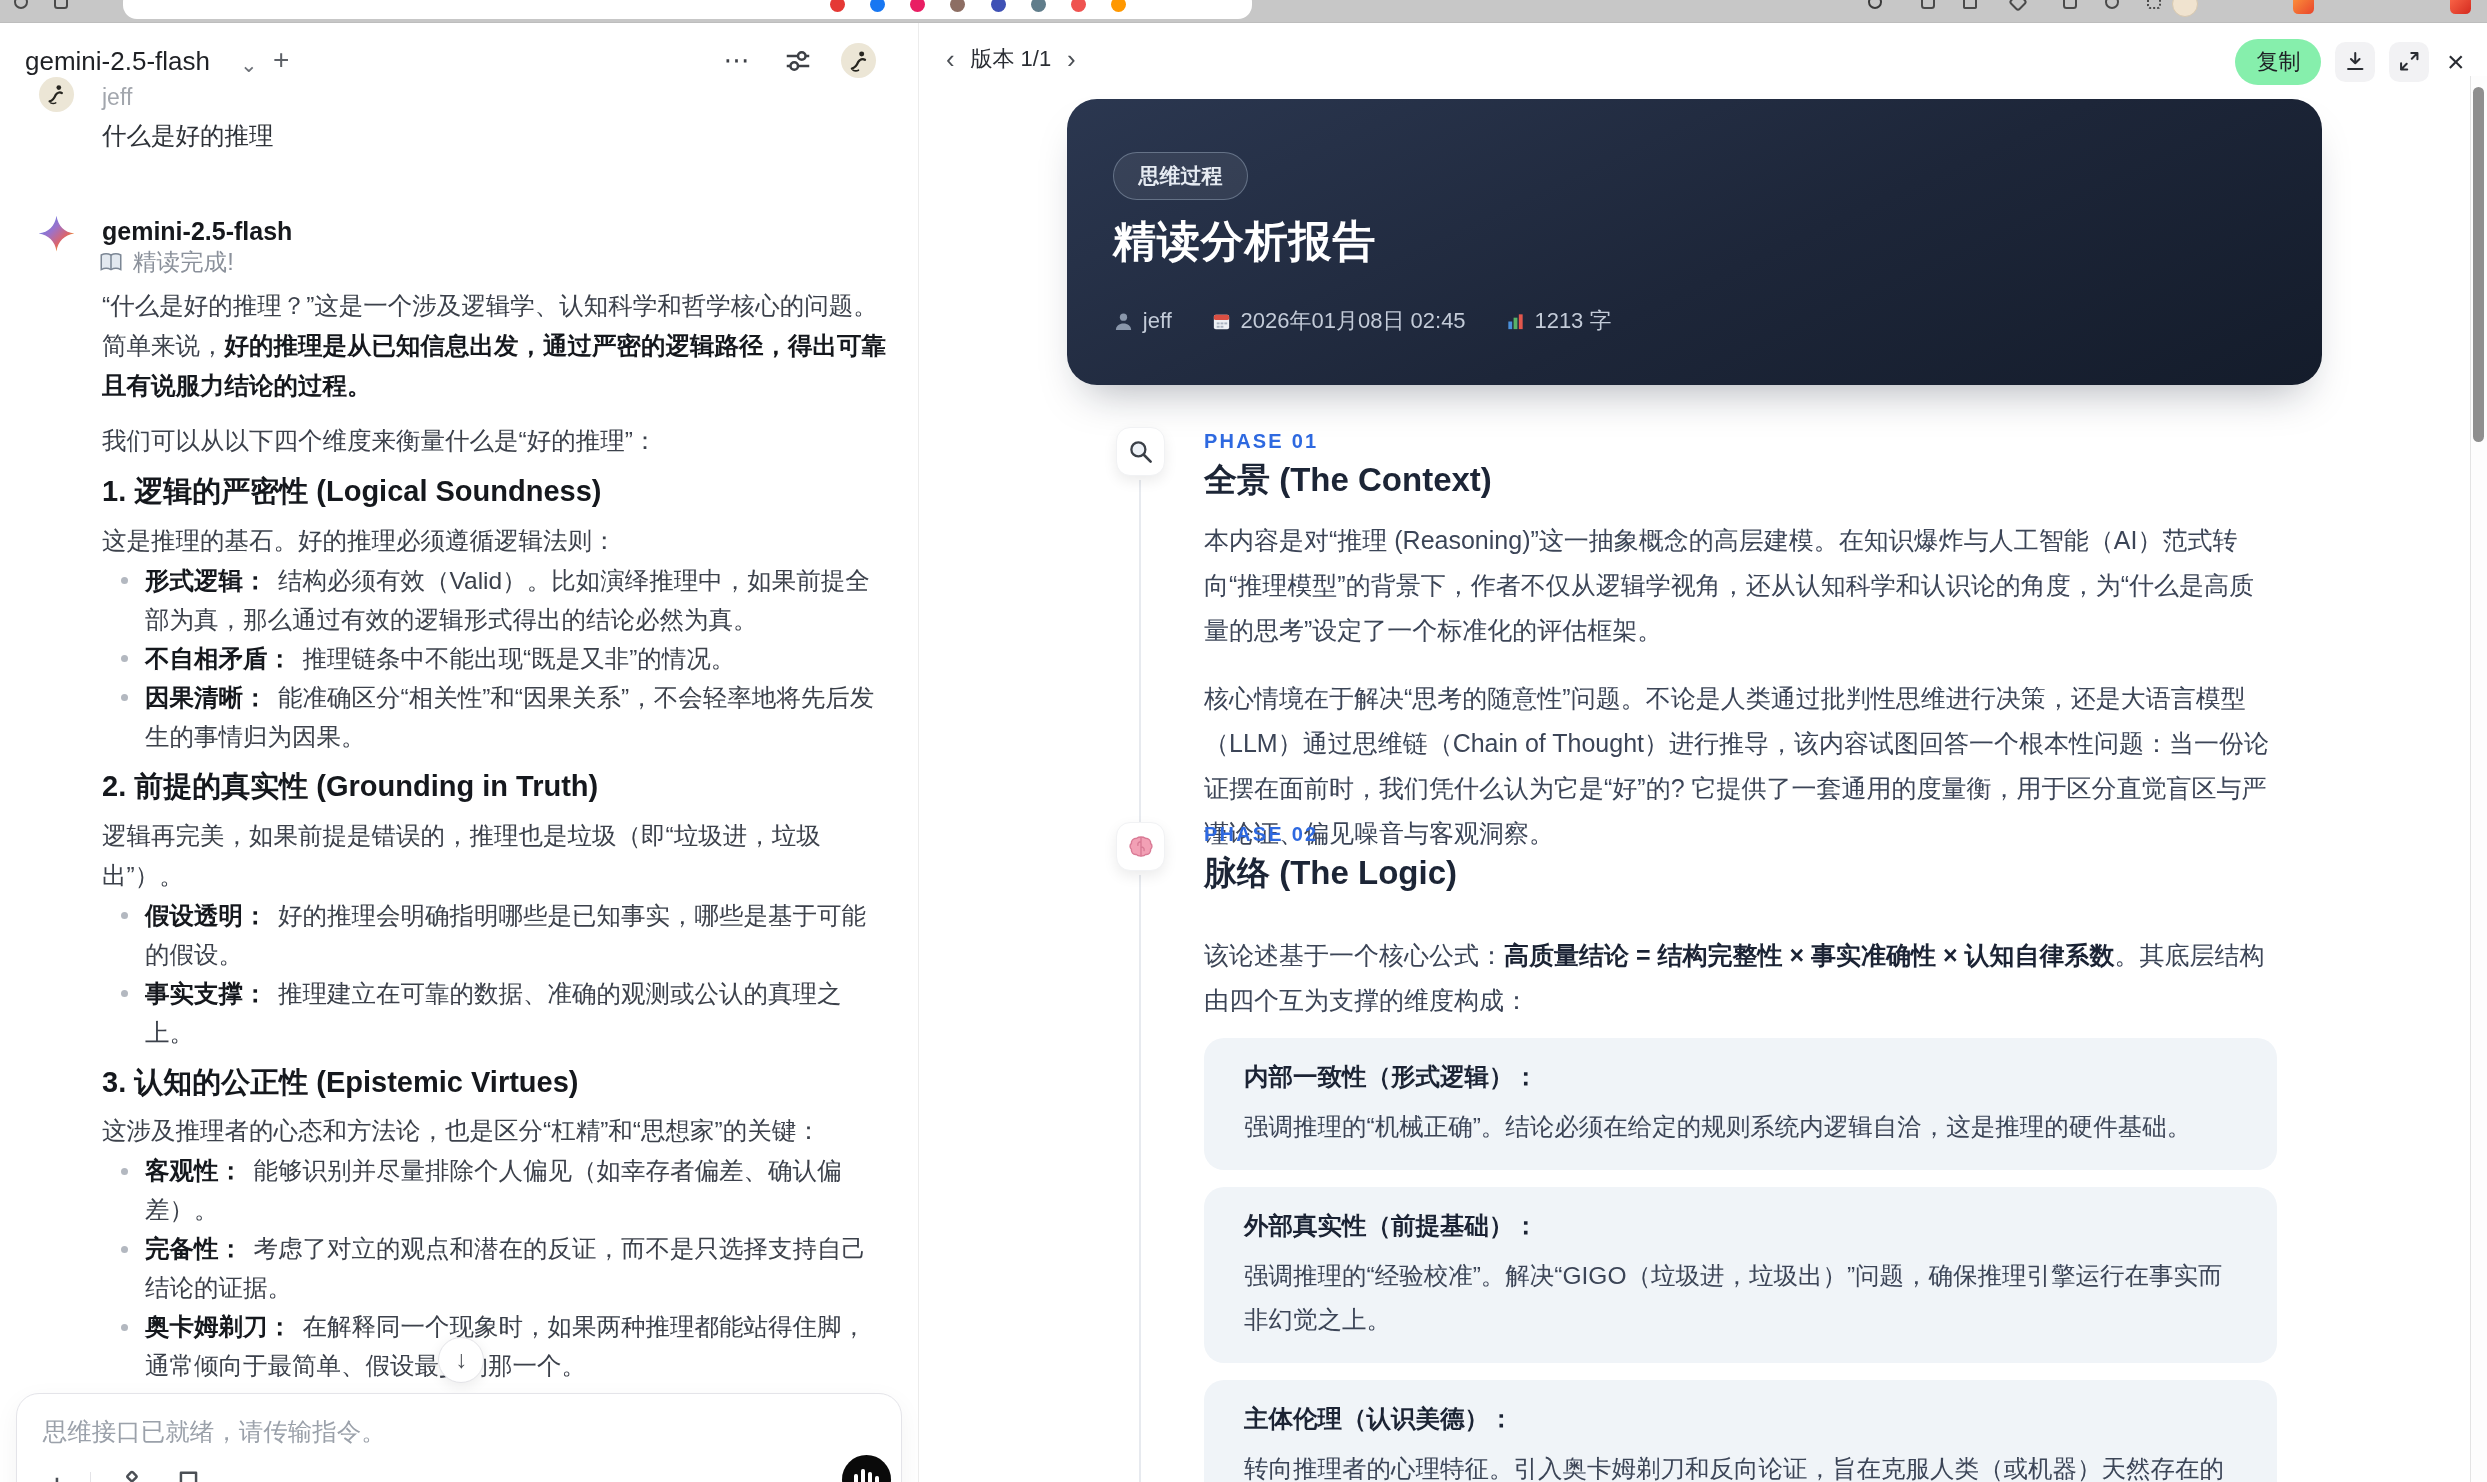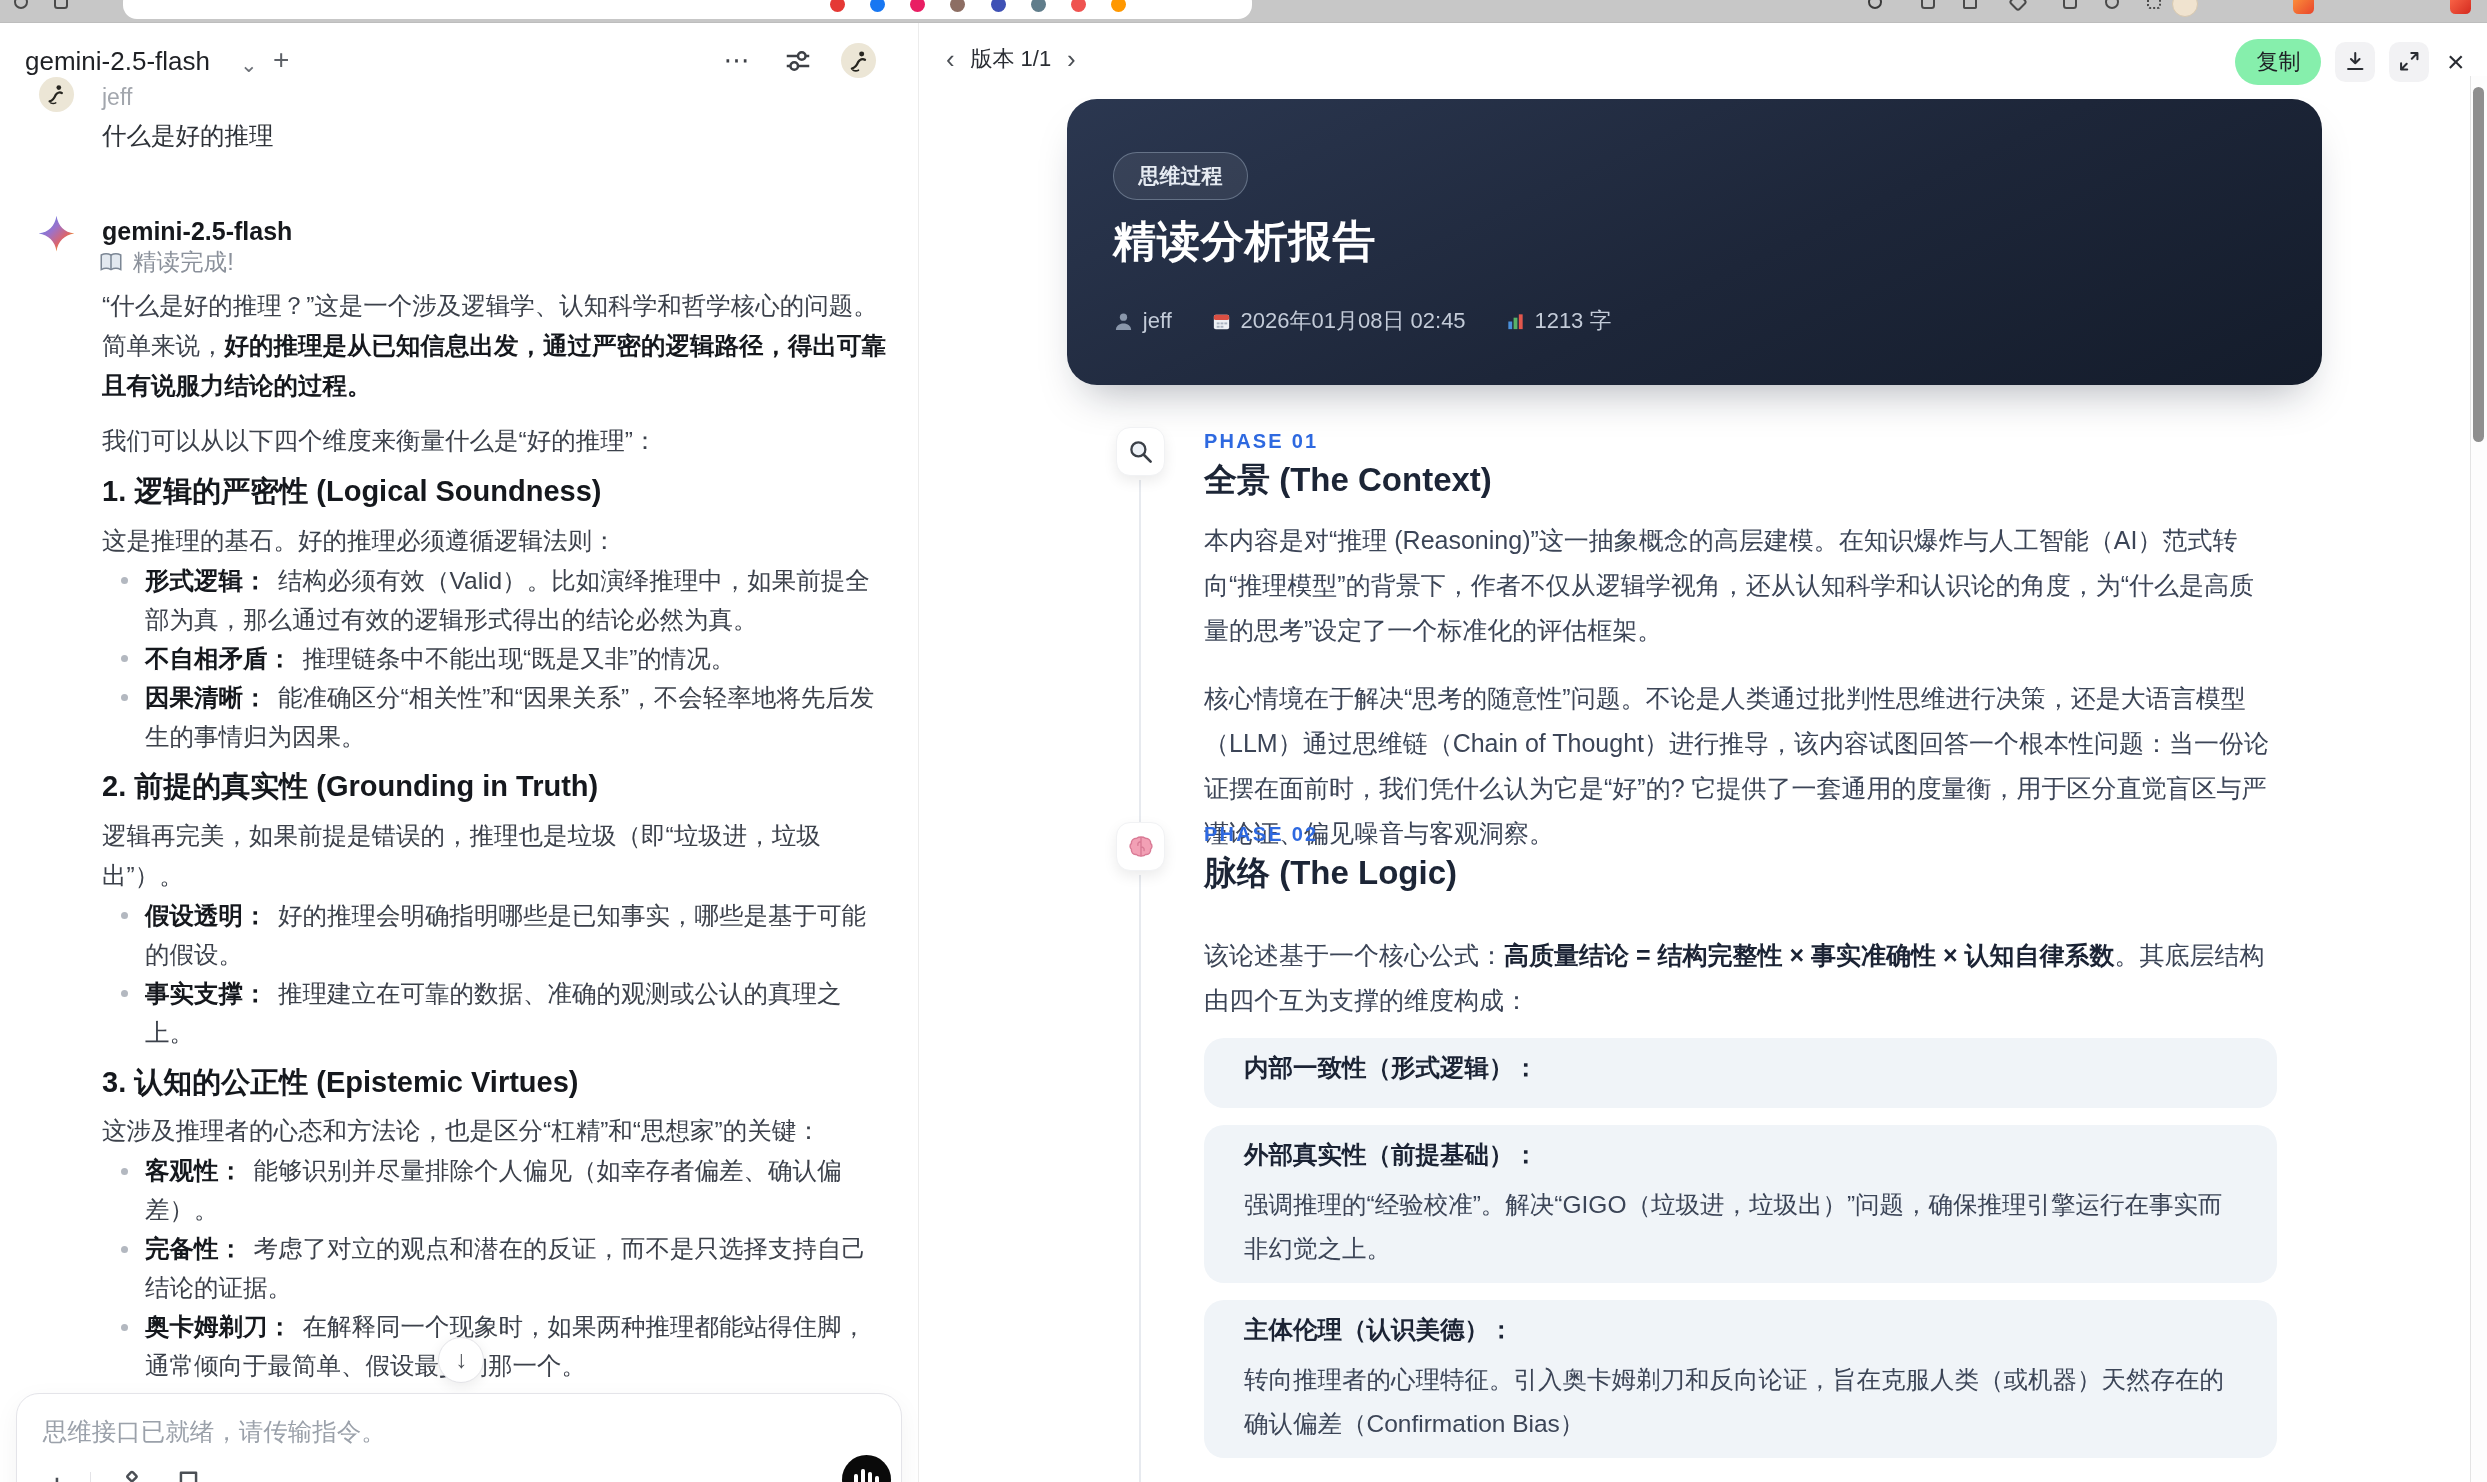--- a/index.html
+++ b/index.html
@@ -73,21 +73,21 @@
   .hero-meta { position:absolute; left:46px; top:207px; display:flex; align-items:center; gap:39px; font-size:22px; color:#c3cbd8; }
   .meta-item { display:flex; align-items:center; gap:8.8px; }
 
   .timeline { position:absolute; width:1.8px; left:219px; background:#e7eaef; }
   .phase-icon { position:absolute; left:196px; width:49px; height:49px; background:#fff; border:0.9px solid #f1f2f4; border-radius:14px; box-shadow:0 5.3px 14px rgba(0,0,0,.08); display:flex; align-items:center; justify-content:center; }
   .phase-label { position:absolute; left:284px; font-size:20px; font-weight:700; letter-spacing:2.2px; color:#2e69e0; }
   .phase-title { position:absolute; left:284px; font-size:33px; font-weight:700; color:#1c2536; }
   .doc-col { position:absolute; left:284px; width:1073px; font-size:25px; color:#3c4557; }
   .doc-col p { line-height:45px; margin-bottom:23px; }
   .doc-col b { color:#1b2334; font-weight:700; }
-  .logic-box { background:#f0f4f8; border-radius:20px; padding:12px 40px; margin-bottom:17.5px; }
+  .logic-box { background:#f0f4f8; border-radius:20px; padding:21px 40px; margin-bottom:17.5px; }
   .logic-box .box-label { font-size:24.5px; font-weight:700; color:#1b2334; line-height:35px; margin-bottom:10.5px; }
   .logic-box .box-text { font-size:24.5px; line-height:44px; color:#3c4557; }
 
   .v-scrollbar-track { position:absolute; right:0; top:53px; bottom:0; width:16.6px; border-left:0.9px solid #e4e4e4; background:#fdfdfd; }
   .v-scrollbar-thumb { position:absolute; right:2.6px; top:10.5px; width:11.4px; height:355px; border-radius:6.1px; background:#8f8f8f; cursor:pointer; }
 </style>
 </head>
 <body>
 
 <div class="chrome-strip">
@@ -334,20 +334,21 @@
     </div>
     <div class="phase-label" style="top:800px">PHASE 02</div>
     <div class="phase-title" style="top:828px">脉络 (The Logic)</div>
     <div class="doc-col" style="top:910px">
       <p><span>该论述基于一个核心公式：</span><b>高质量结论 = 结构完整性 × 事实准确性 × 认知自律系数</b><span>。其底层结构由四个互为支撑的维度构成：</span></p>
     </div>
 
     <div class="doc-col" style="top:1015px">
       <div class="logic-box">
         <div class="box-label">内部一致性（形式逻辑）：</div>
+        <div class="box-text">强调推理的“机械正确”。结论必须在给定的规则系统内逻辑自洽，这是推理的硬件基础。</div>
       </div>
       <div class="logic-box">
         <div class="box-label">外部真实性（前提基础）：</div>
         <div class="box-text">强调推理的“经验校准”。解决“GIGO（垃圾进，垃圾出）”问题，确保推理引擎运行在事实而非幻觉之上。</div>
       </div>
       <div class="logic-box">
         <div class="box-label">主体伦理（认识美德）：</div>
         <div class="box-text">转向推理者的心理特征。引入奥卡姆剃刀和反向论证，旨在克服人类（或机器）天然存在的确认偏差（Confirmation Bias）</div>
       </div>
     </div>

